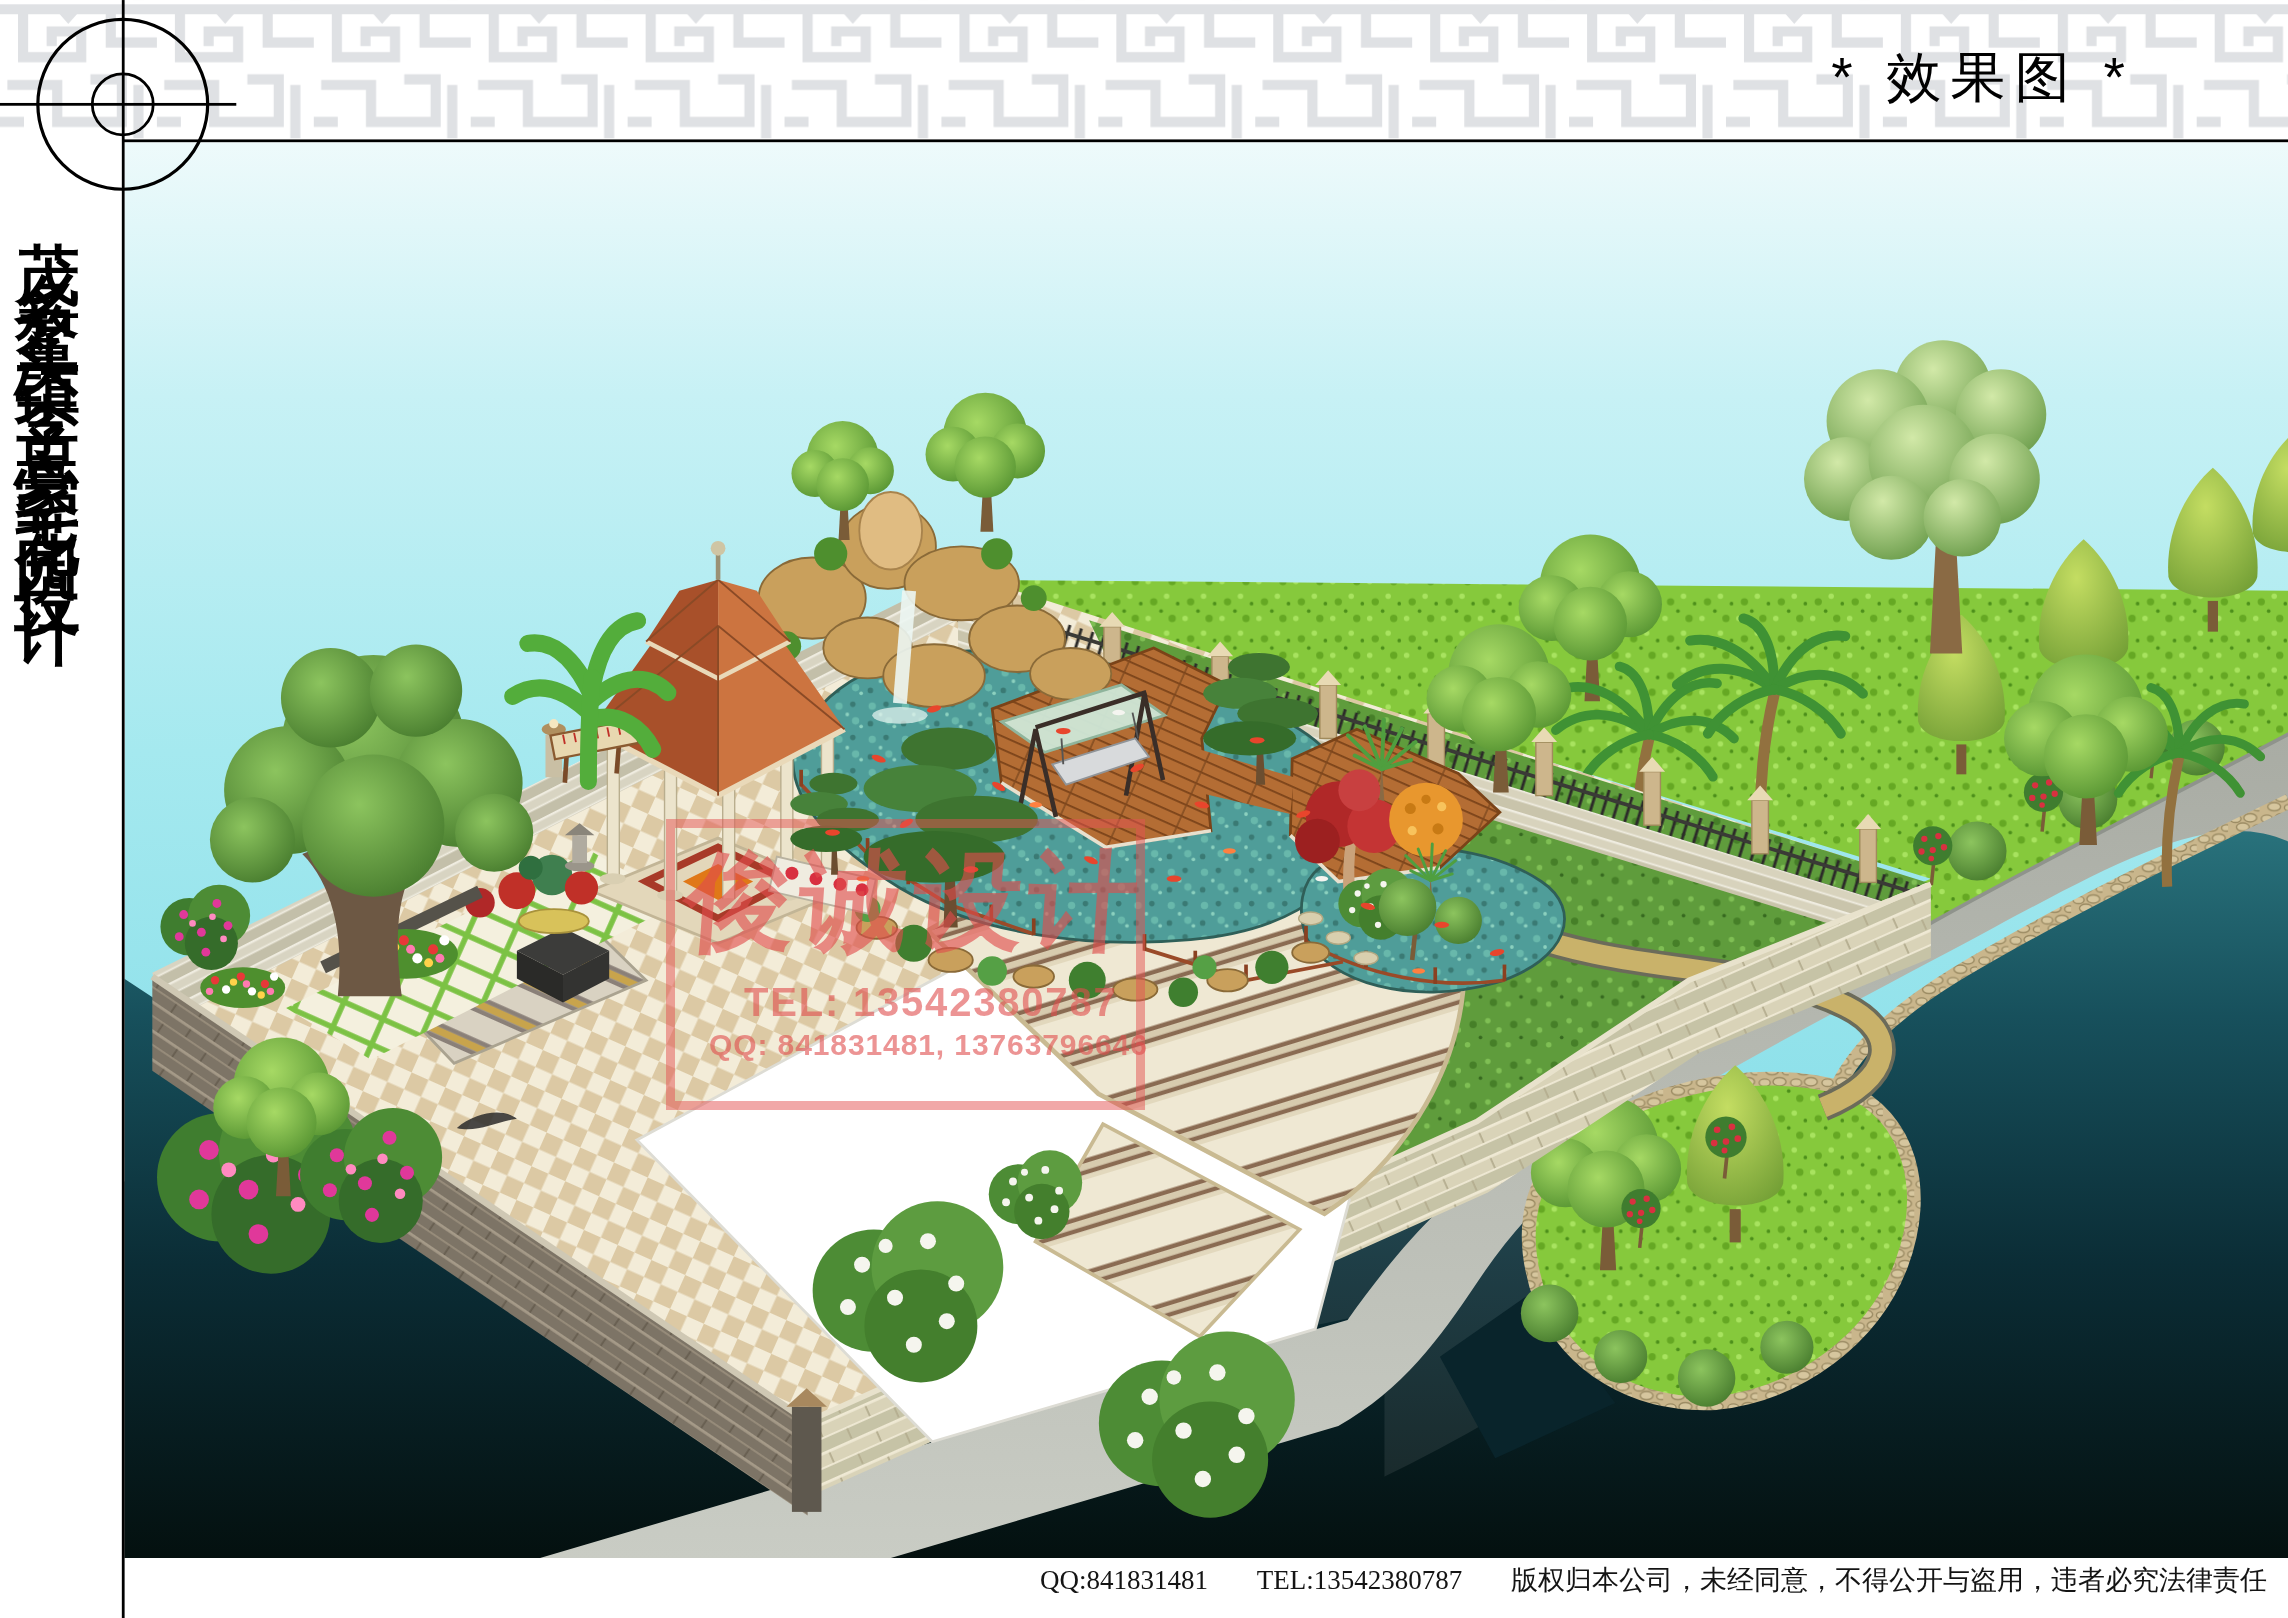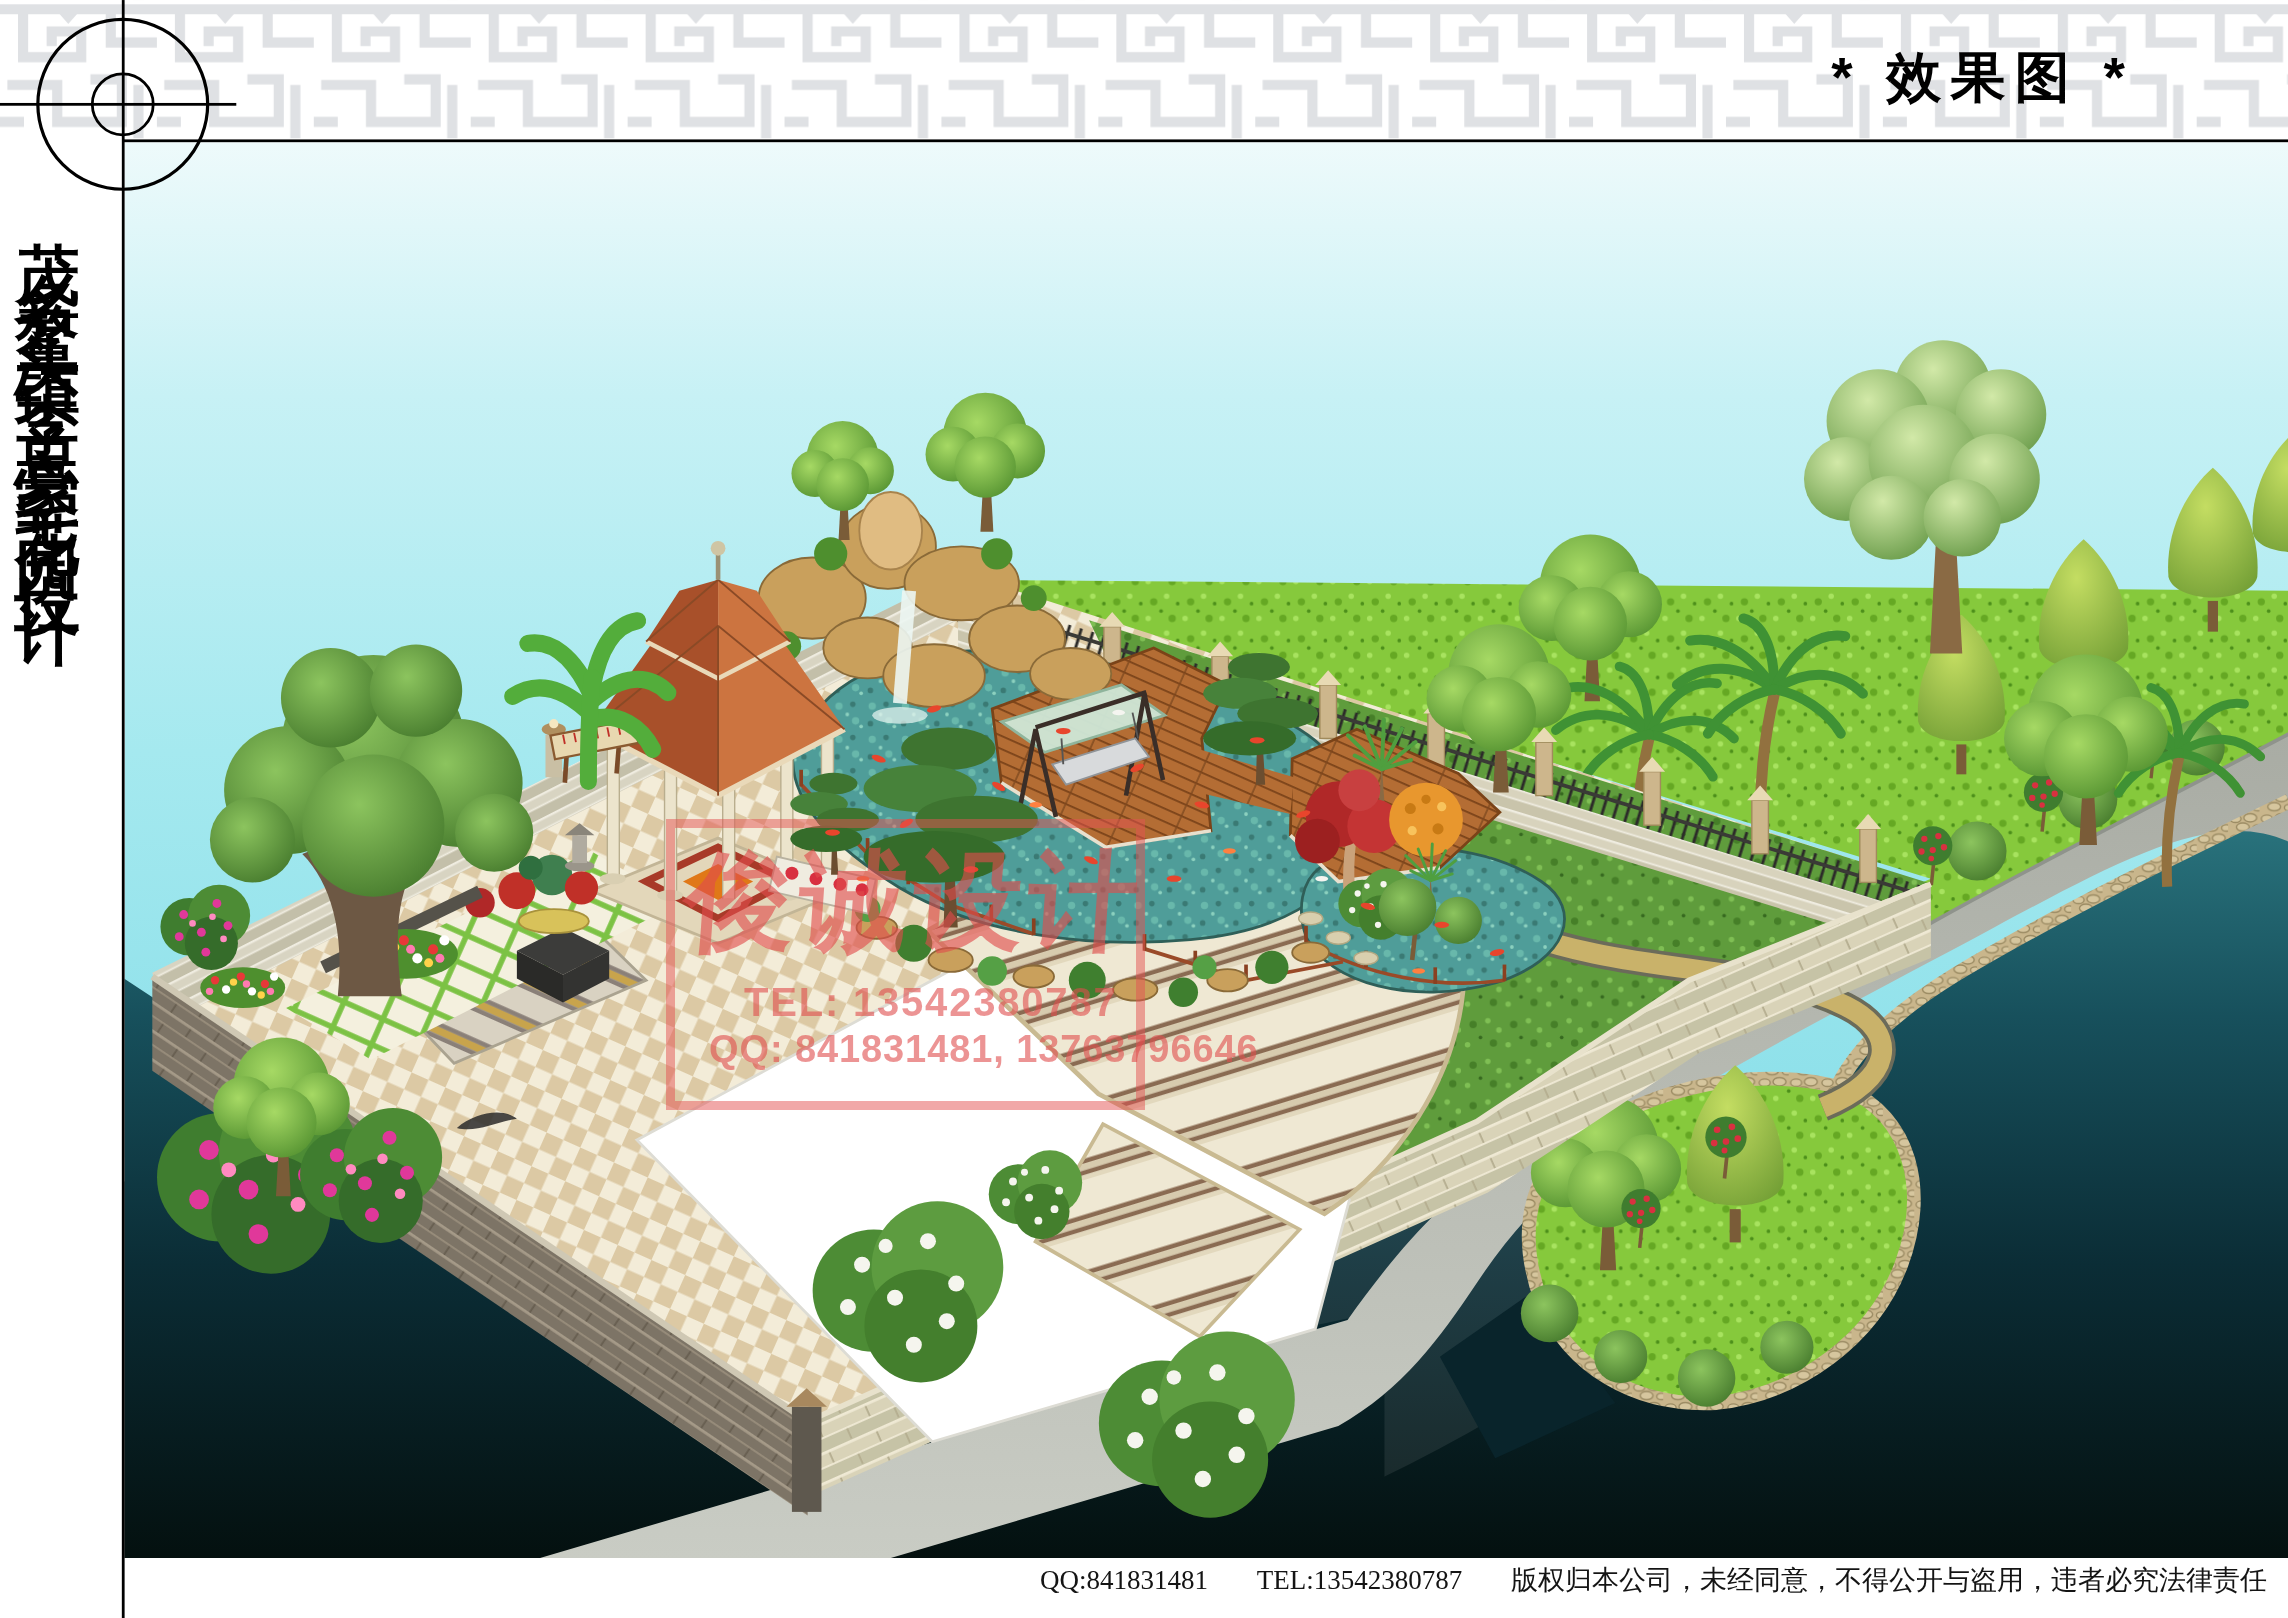--- a/index.html
+++ b/index.html
@@ -1,30 +1,30 @@
 <!DOCTYPE html>
 <html style="font-size:14.8px"><head>
 <meta charset="utf-8">
 <style>
   html,body{margin:0;padding:0;background:#fff;}
   body{width:2289px;height:1619px;position:relative;overflow:hidden;
        font-family:"Liberation Sans",sans-serif;}
   #stage{position:absolute;left:0;top:0;width:2289px;height:1619px;}
   .txt{position:absolute;color:#000;white-space:nowrap;}
-  #top-title{right:155px;top:41px;font-size:55px;font-weight:700;letter-spacing:9.2px;}
+  #top-title{right:155px;top:41px;font-size:55px;font-weight:400;letter-spacing:9.2px;}
   #side-title{left:13px;top:190px;writing-mode:vertical-rl;text-orientation:upright;
       font-size:65px;font-weight:800;letter-spacing:30px;line-height:1.05;}
   #wm-frame{position:absolute;left:666px;top:819px;width:461px;height:273px;
       border:9.2px solid rgba(228,82,82,.50);}
   #wm-brand{left:685px;top:829px;width:461px;font-size:109px;font-weight:bold;
       font-family:"DejaVu Serif",serif;letter-spacing:5.5px;color:rgba(224,76,76,.62);
       transform:skewX(-4deg);}
   #wm-tel{left:744px;top:980px;font-size:40px;font-weight:bold;letter-spacing:1.8px;
       color:rgba(224,76,76,.60);}
-  #wm-qq{left:709px;top:1028px;font-size:38px;font-weight:bold;letter-spacing:0.9px;
+  #wm-qq{left:709px;top:1028px;font-size:30px;font-weight:bold;letter-spacing:0.9px;
       color:rgba(224,76,76,.60);}
   #footer{position:absolute;right:22px;top:1562px;font-family:"Liberation Serif",serif;
       font-size:27px;color:#141414;}
   #footer span{margin-left:42px;margin-top:37px;}
 </style>
 </head>
 <body>
 
 <svg id="stage" viewBox="0 0 2480 1754" xmlns="http://www.w3.org/2000/svg">
 <defs>

